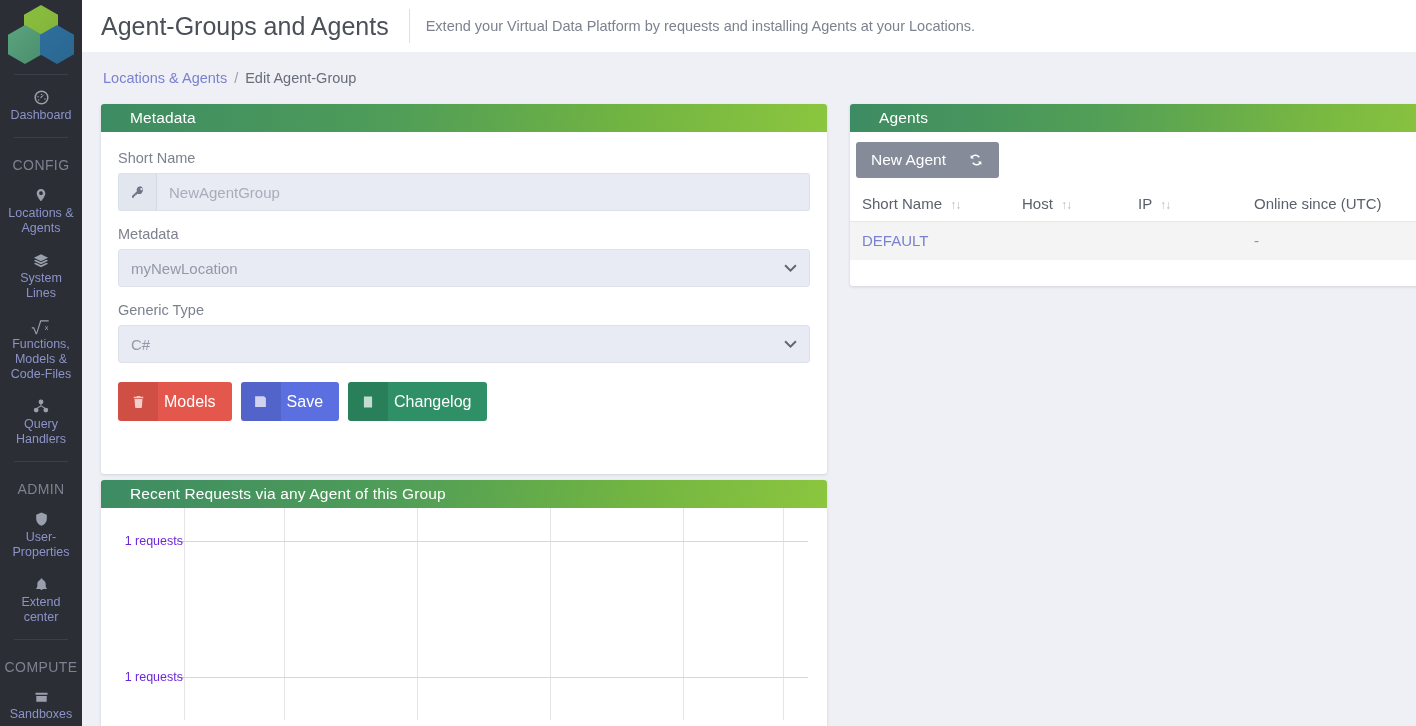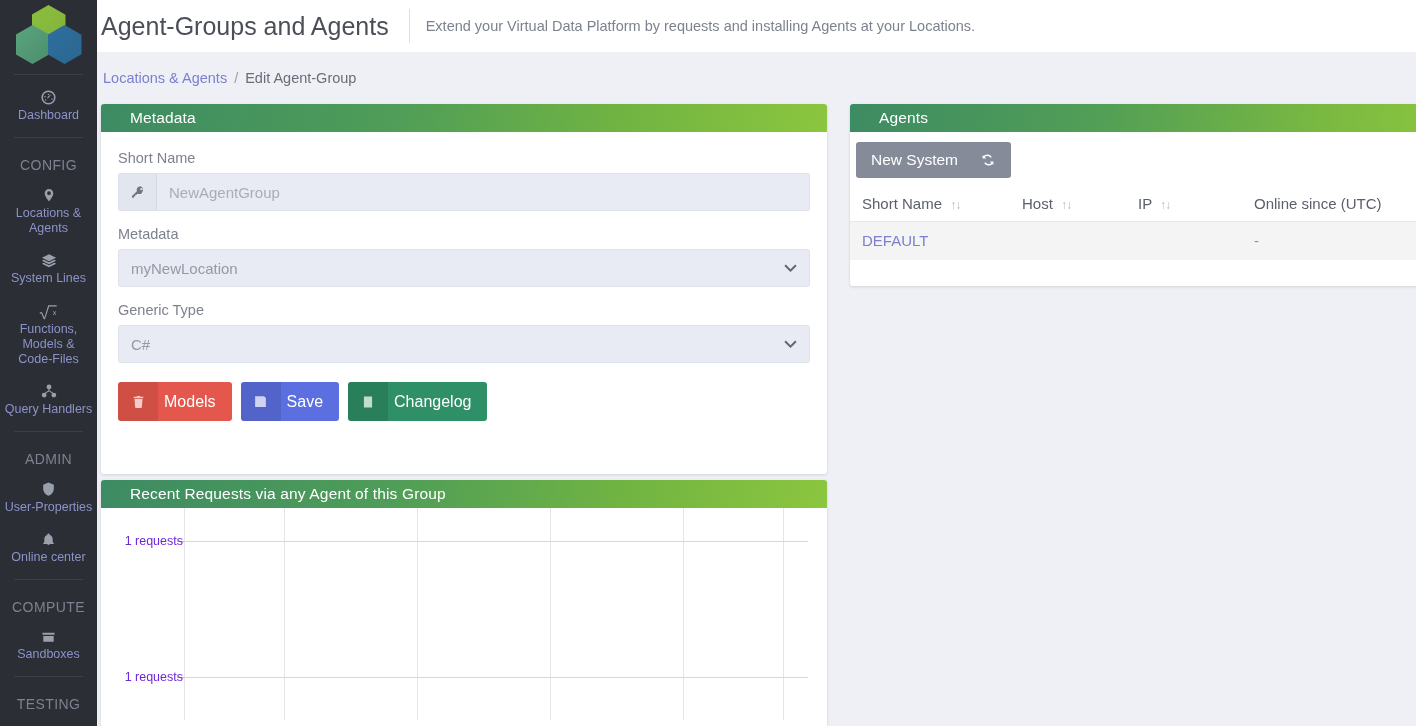--- a/index.html
+++ b/index.html
@@ -6,21 +6,21 @@
   html, body {
     width: 1416px; height: 726px;
     overflow: hidden;
     font-family: "Liberation Sans", sans-serif;
     background: #eef0f5;
   }
 
   
   #sidebar {
     position: absolute; left: 0; top: 0;
-    width: 97px; height: 726px;
+    width: 82px; height: 726px;
     background: #2b2e35;
     overflow: hidden;
     z-index: 20;
   }
   #logo-wrap {
     height: 68px;
     display: flex; align-items: center; justify-content: center;
   }
   .hexgrid { position: relative; width: 66px; height: 58px; }
   .hex {
@@ -388,21 +388,21 @@
     </span>
     <span class="ni-label">User-Properties</span>
   </a>
 
   <a class="nav-item">
     <span class="ni-icon">
       <svg width="15" height="17" viewBox="0 0 24 24">
           <path d="M12 2.2a2 2 0 0 0-2 2v.7C7.1 5.7 5.3 8.3 5.3 11.4v4.2l-1.8 2.6v1h17v-1l-1.8-2.6v-4.2c0-3.1-1.8-5.7-4.7-6.5v-.7a2 2 0 0 0-2-2zm0 18.4a2.4 2.4 0 0 0 2.4-2.2H9.6a2.4 2.4 0 0 0 2.4 2.2z"></path>
         </svg>
     </span>
-    <span class="ni-label">Online center</span>
+    <span class="ni-label">Extend center</span>
   </a>
 
   <div class="nav-sep"></div>
   <div class="nav-section">COMPUTE</div>
 
   <a class="nav-item">
     <span class="ni-icon">
       <svg width="17" height="16" viewBox="0 0 24 24">
           <path d="M3 5.6h18v3.2H3zM4.2 10.4h15.6V19H4.2zM10.4 10.4h3.2v3.4h-3.2z"></path>
         </svg>
@@ -526,21 +526,21 @@
       </div>
     </div>
   </section>
 
   <section class="panel" id="agents-panel">
     <div class="panel-head">
       <span class="ph-title">Agents</span>
     </div>
     <div id="agents-body">
       <button id="new-agent-btn">
-        <span class="na-label">New System</span>
+        <span class="na-label">New Agent</span>
         <span class="na-icon">
           <svg width="16" height="16" viewBox="0 0 24 24">
               <path d="M4 4.6v5.2h5.2L7 7.6a5.6 5.6 0 0 1 8.8 1.1l2-1.1A7.9 7.9 0 0 0 5.4 6zM20 19.4v-5.2h-5.2l2.2 2.2a5.6 5.6 0 0 1-8.8-1.1l-2 1.1A7.9 7.9 0 0 0 18.6 18z"></path>
             </svg>
         </span>
       </button>
 
       <table id="agents-table">
         <thead>
           <tr>

